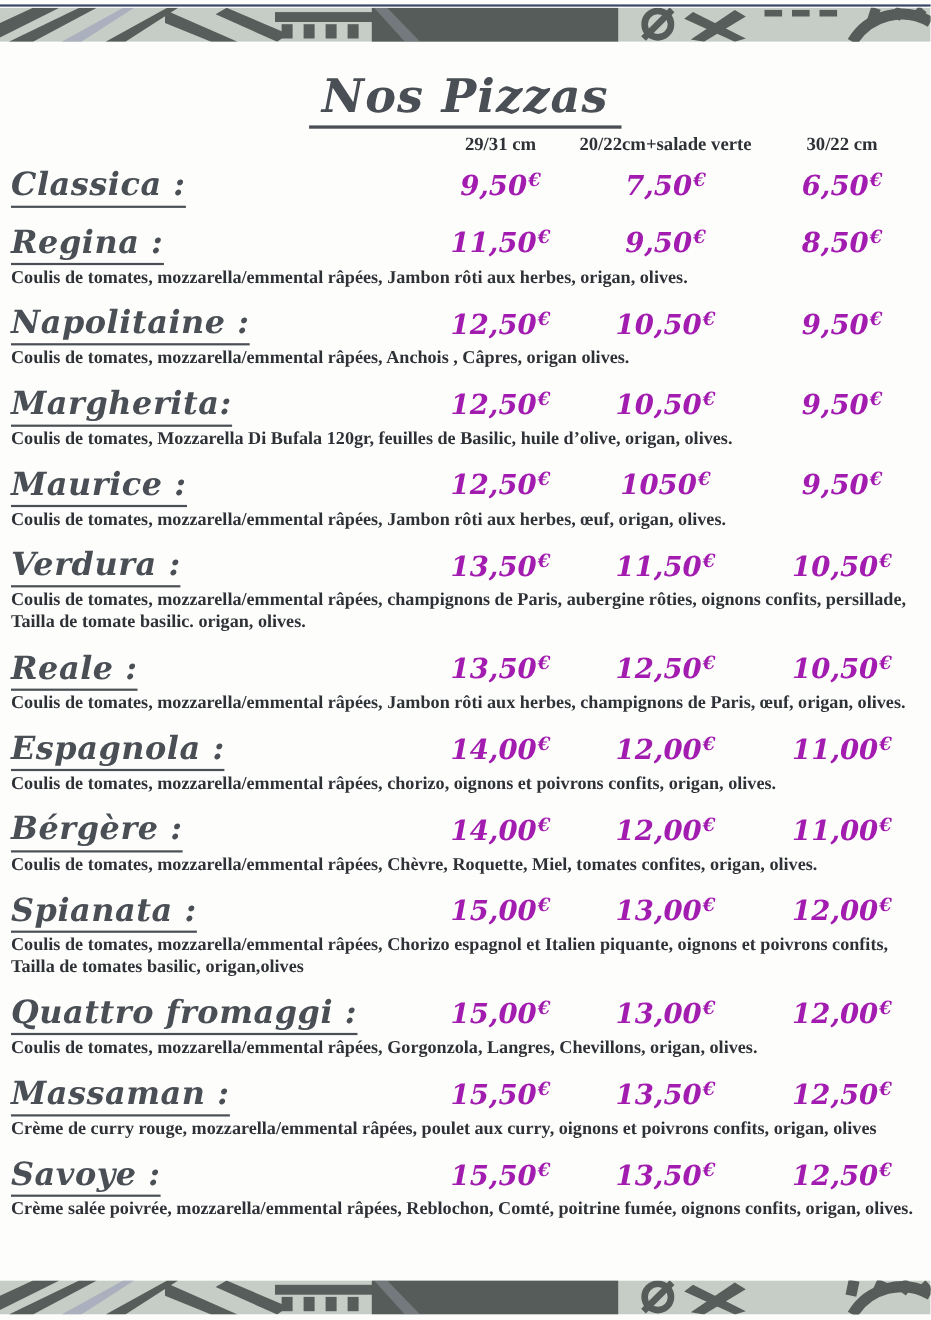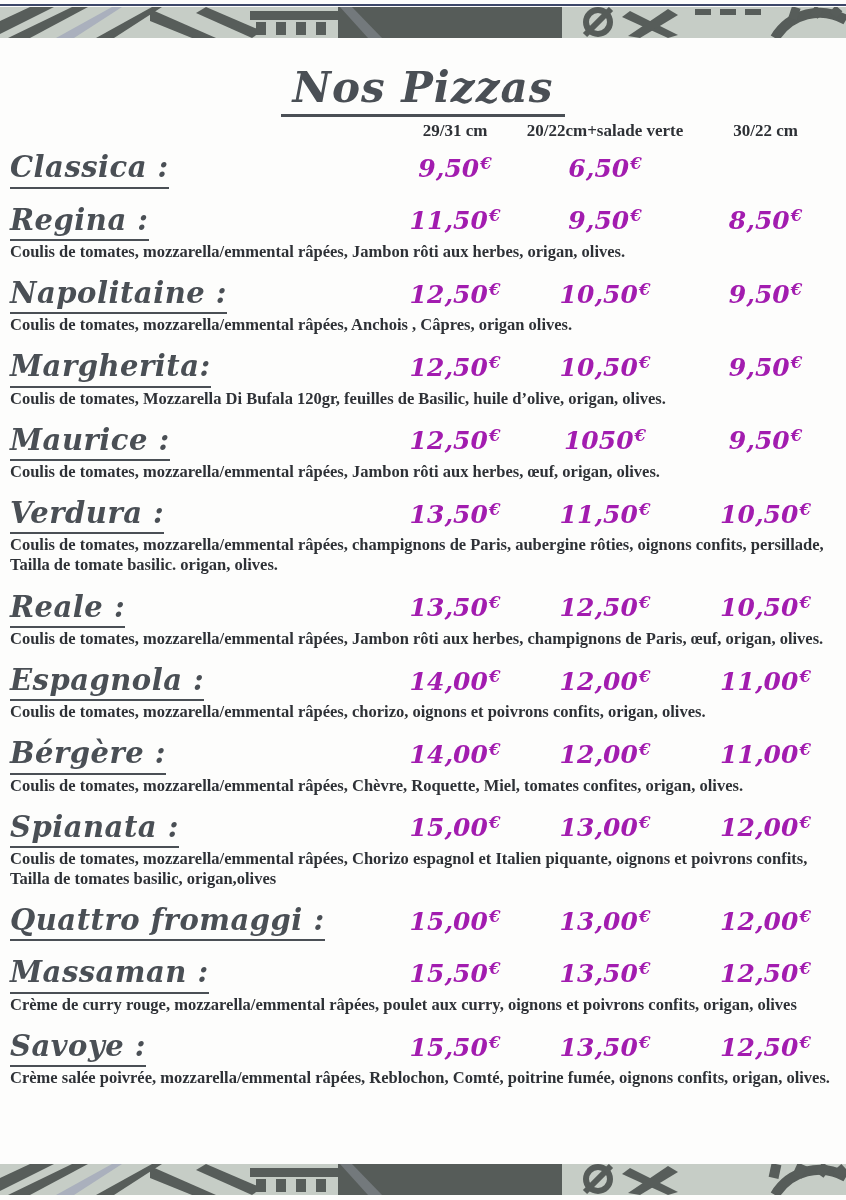--- a/index.html
+++ b/index.html
@@ -97,20 +97,23 @@
   <div class="menu-list" id="menu-list">
   <div class="item">
     <div class="grid">
       <div class="name-cell">
         <span class="pizza-name">Classica :</span>
       </div>
       <div class="price">
         <span>9,50</span><span class="eur">€</span>
       </div>
       <div class="price">
+        <span>7,50</span><span class="eur">€</span>
+      </div>
+      <div class="price">
         <span>6,50</span><span class="eur">€</span>
       </div>
     </div>
   </div>
 
   <div class="item">
     <div class="grid">
       <div class="name-cell">
         <span class="pizza-name">Regina :</span>
       </div>
@@ -279,20 +282,21 @@
       <div class="price">
         <span>15,00</span><span class="eur">€</span>
       </div>
       <div class="price">
         <span>13,00</span><span class="eur">€</span>
       </div>
       <div class="price">
         <span>12,00</span><span class="eur">€</span>
       </div>
     </div>
+    <p class="desc">Coulis de tomates, mozzarella/emmental râpées, Gorgonzola, Langres, Chevillons, origan, olives.</p>
   </div>
 
   <div class="item">
     <div class="grid">
       <div class="name-cell">
         <span class="pizza-name">Massaman :</span>
       </div>
       <div class="price">
         <span>15,50</span><span class="eur">€</span>
       </div>

